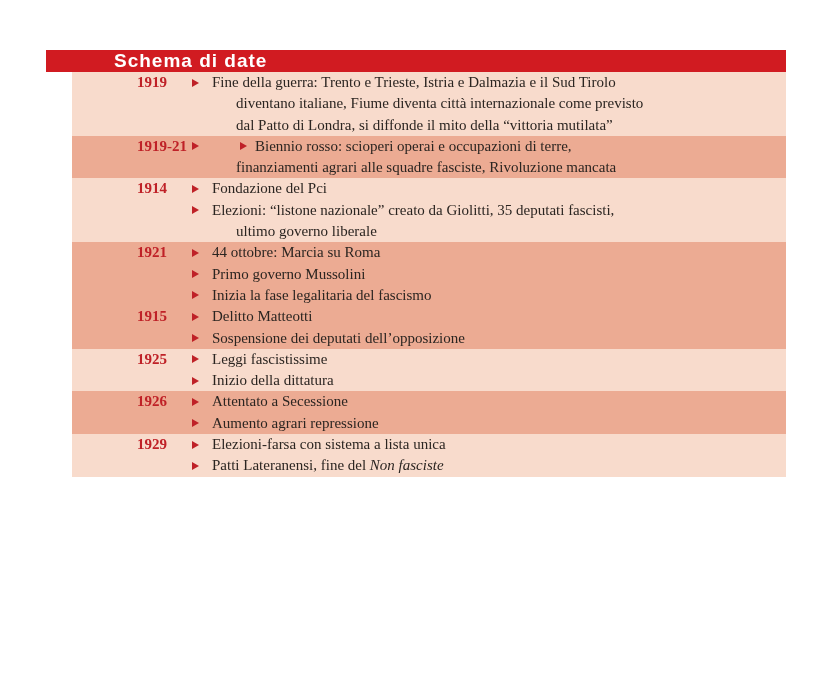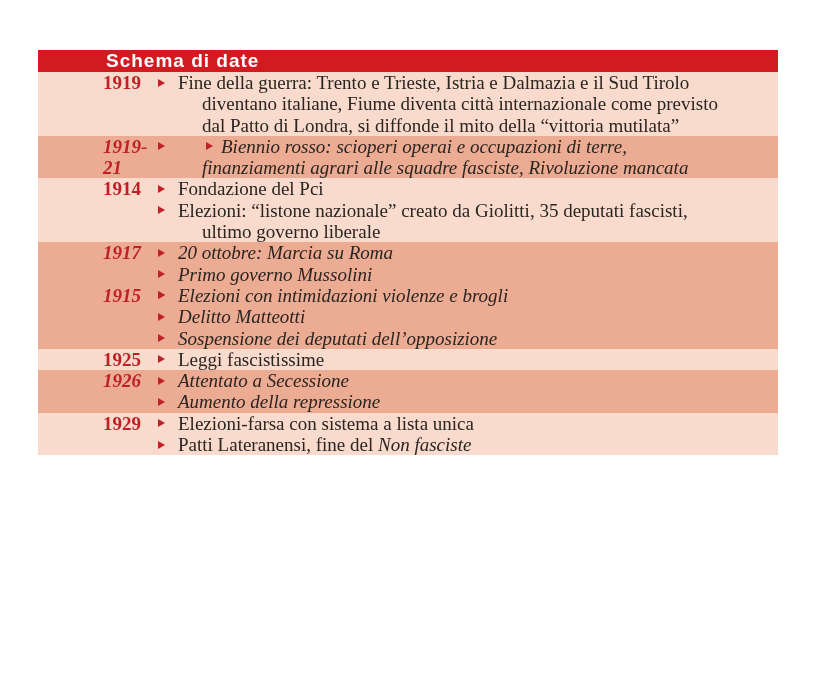--- a/index.html
+++ b/index.html
@@ -11,44 +11,45 @@
     overflow: hidden;
   }
   .page {
     position: relative;
     width: 840px;
     height: 676px;
     background: #ffffff;
   }
   .schema-table {
     position: absolute;
-    left: 38px;
+    left: 46px;
     top: 50px;
     width: 740px;
   }
   .header-bar {
     height: 22px;
     line-height: 22px;
     background: var(--bar-red, #d11b21);
     color: #ffffff;
     font-family: "Liberation Sans", sans-serif;
     font-weight: bold;
     font-size: 19px;
     letter-spacing: 1px;
     padding-left: 68px;
     box-sizing: border-box;
   }
   .row {
     display: flex;
     line-height: 21.3px;
-    font-size: 19px;
+    font-size: 15px;
     color: var(--ink, #2b2521);
+    margin-left: 26px;
   }
   .row.light { background: var(--row-light, #f8dbcc); }
-  .row.dark  { background: var(--row-dark,  #ecab93); font-style: italic; }
+  .row.dark  { background: var(--row-dark,  #ecab93); }
   .year {
     flex: 0 0 120px;
     width: 120px;
     box-sizing: border-box;
     padding-left: 65px;
     font-weight: bold;
     color: var(--accent-red, #bf2127);
   }
   .items { flex: 1; min-width: 0; }
   .item {
@@ -98,46 +99,46 @@
         </div>
         <div class="row light">
           <div class="year">1914</div>
           <div class="items">
             <div class="item"><span class="arrow"></span><span>Fondazione del Pci</span></div>
             <div class="item"><span class="arrow"></span><span>Elezioni: “listone nazionale” creato da Giolitti, 35 deputati fascisti,
 ultimo governo liberale</span></div>
           </div>
         </div>
         <div class="row dark">
-          <div class="year">1917</div>
+          <div class="year">1921</div>
           <div class="items">
-            <div class="item"><span class="arrow"></span><span>20 ottobre: Marcia su Roma</span></div>
+            <div class="item"><span class="arrow"></span><span>44 ottobre: Marcia su Roma</span></div>
             <div class="item"><span class="arrow"></span><span>Primo governo Mussolini</span></div>
-            <div class="item"><span class="arrow"></span></div>
+            <div class="item"><span class="arrow"></span><span>Inizia la fase legalitaria del fascismo</span></div>
           </div>
         </div>
         <div class="row dark">
           <div class="year">1915</div>
           <div class="items">
-            <div class="item"><span class="arrow"></span><span>Elezioni con intimidazioni violenze e brogli</span></div>
             <div class="item"><span class="arrow"></span><span>Delitto Matteotti</span></div>
             <div class="item"><span class="arrow"></span><span>Sospensione dei deputati dell’opposizione</span></div>
           </div>
         </div>
         <div class="row light">
           <div class="year">1925</div>
           <div class="items">
             <div class="item"><span class="arrow"></span><span>Leggi fascistissime</span></div>
+            <div class="item"><span class="arrow"></span><span>Inizio della dittatura</span></div>
           </div>
         </div>
         <div class="row dark">
           <div class="year">1926</div>
           <div class="items">
             <div class="item"><span class="arrow"></span><span>Attentato a Secessione</span></div>
-            <div class="item"><span class="arrow"></span><span>Aumento della repressione</span></div>
+            <div class="item"><span class="arrow"></span><span>Aumento agrari repressione</span></div>
           </div>
         </div>
         <div class="row light">
           <div class="year">1929</div>
           <div class="items">
             <div class="item"><span class="arrow"></span><span>Elezioni-farsa con sistema a lista unica</span></div>
             <div class="item"><span class="arrow"></span><span>Patti Lateranensi, fine del <i>Non fasciste</i></span></div>
           </div>
         </div>
       </div>

